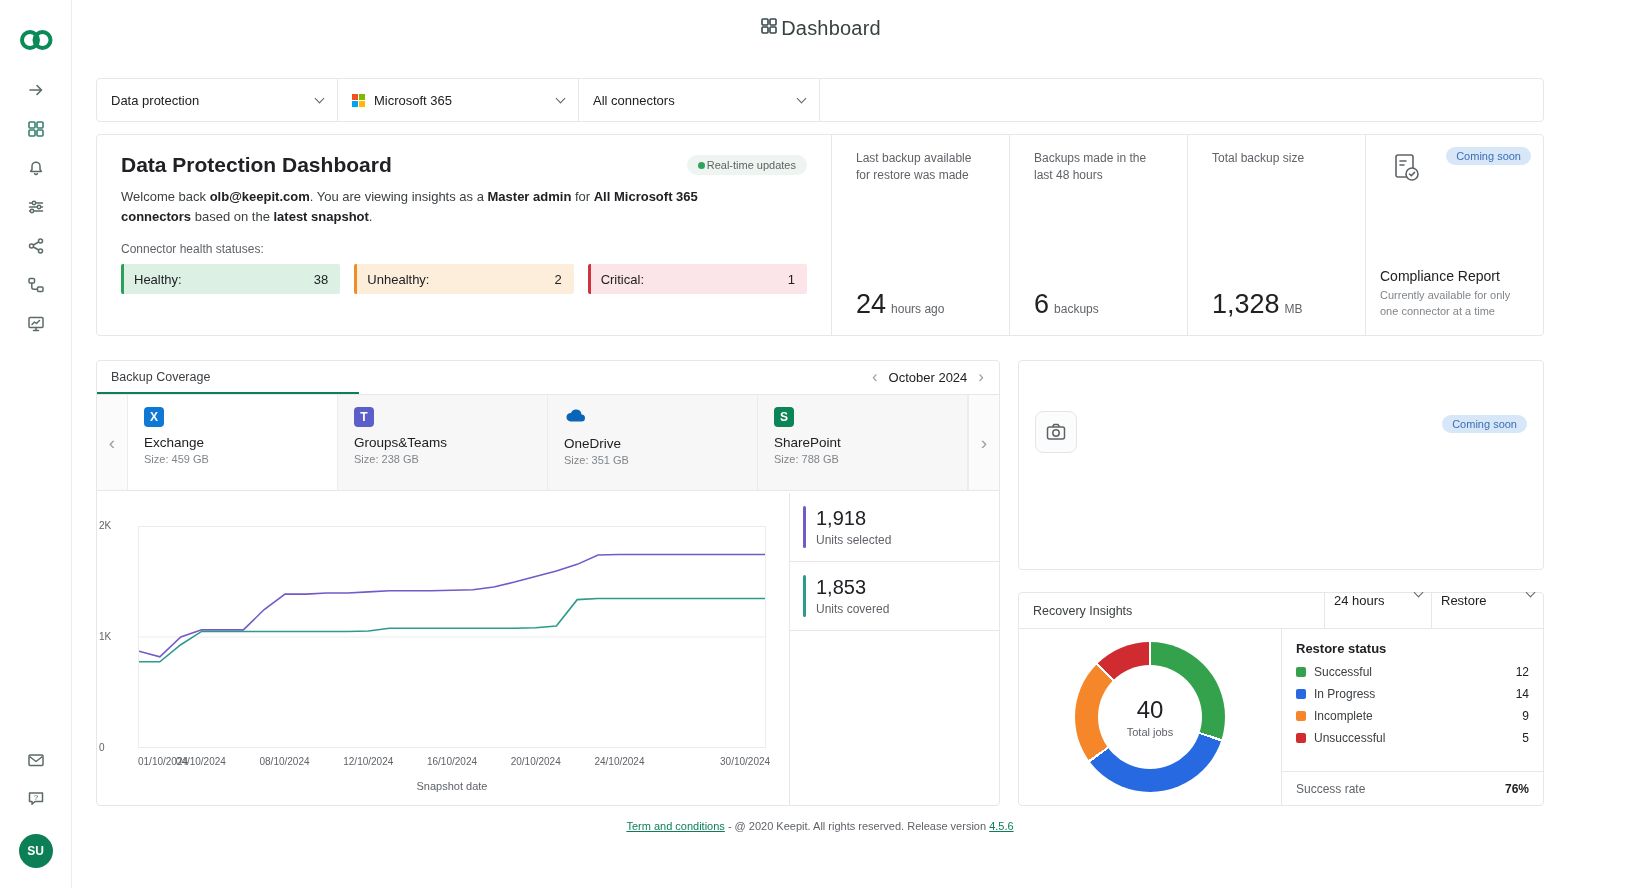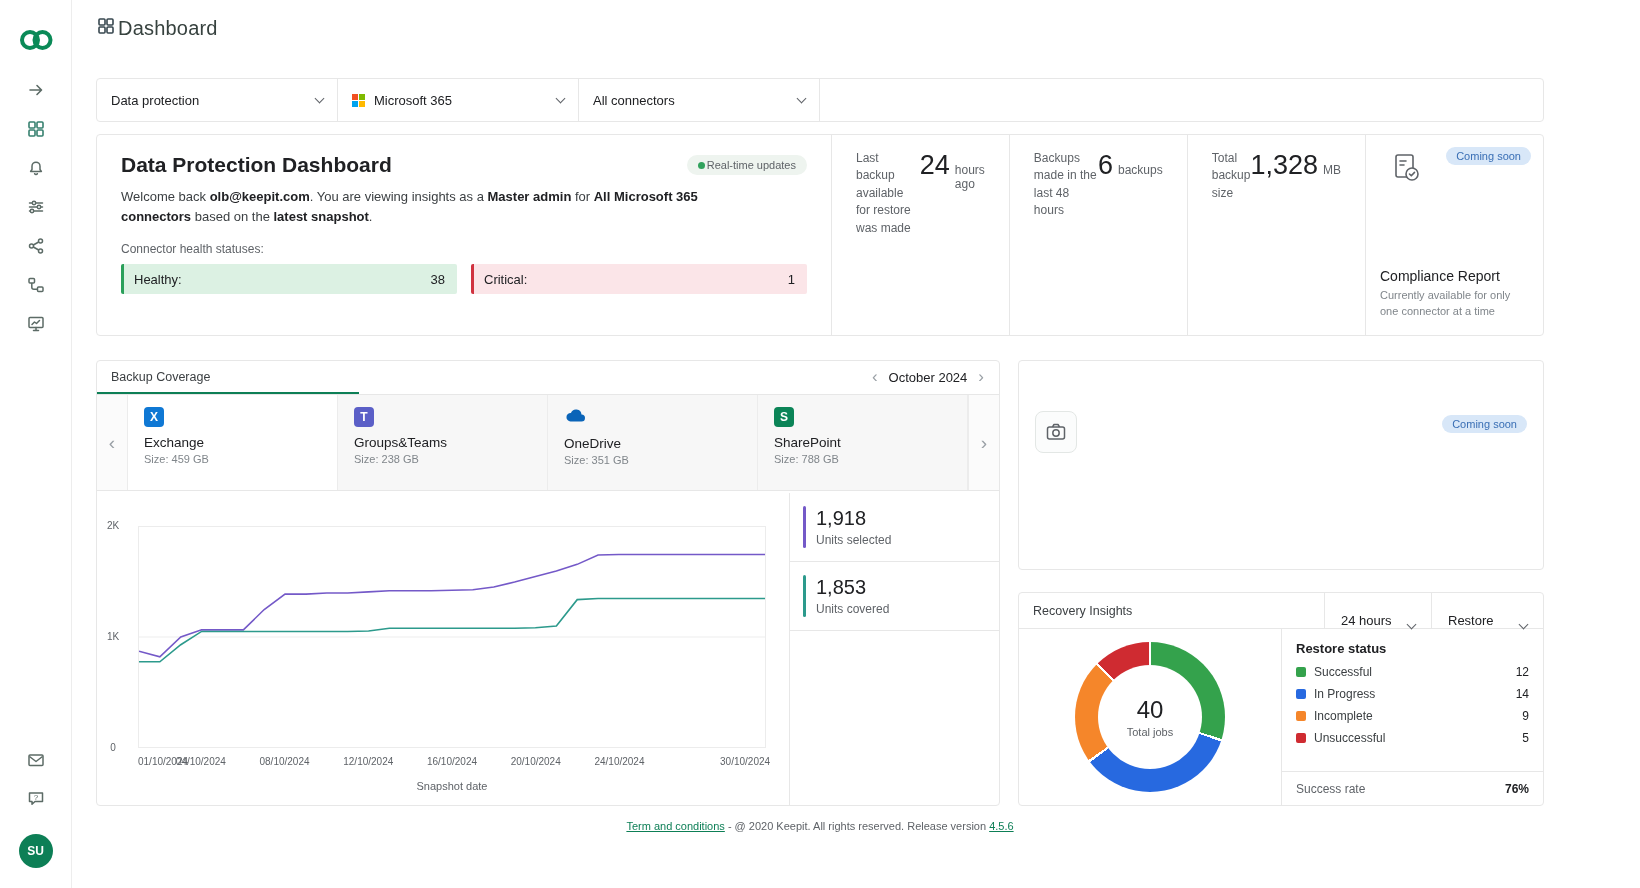--- a/index.html
+++ b/index.html
@@ -19,21 +19,21 @@
   .sb-icon{width:44px;height:39px;display:flex;align-items:center;justify-content:center;
     background:none;border:none;cursor:pointer;padding:0;}
   .sb-first{margin-top:16px;}
   .sb-bottom{margin-top:auto;display:flex;flex-direction:column;align-items:center;}
   .avatar{width:34px;height:34px;border-radius:50%;background:#0d7f56;color:#fff;
     display:flex;align-items:center;justify-content:center;font-size:12px;font-weight:700;
     margin:14px 8px 20px;cursor:pointer;border:none;}
   
   .content{margin-left:96px;width:1448px;}
   .card{background:#fff;border:1px solid var(--border);border-radius:4px;}
-  .topbar{height:56px;display:flex;align-items:center;gap:2px;}
+  .topbar{height:56px;display:flex;align-items:center;gap:2px;justify-content:center;}
   .topbar h1{font-size:20px;font-weight:500;color:#37423f;margin:0;letter-spacing:.2px;}
   
   .filterbar{margin-top:22px;height:44px;display:flex;align-items:stretch;}
   .filter{width:241px;display:flex;align-items:center;gap:9px;padding:0 14px;
     border-right:1px solid var(--border);font-size:13px;color:var(--text);cursor:pointer;}
   .chev{width:7px;height:7px;border-right:1.5px solid #5f6368;border-bottom:1.5px solid #5f6368;
     display:inline-block;transform:rotate(45deg);margin-top:-4px;}
   .filter .chev{margin-left:auto;}
   .ms-logo{display:grid;grid-template-columns:6px 6px;grid-template-rows:6px 6px;gap:1px;}
   .ms-logo i{display:block;}
@@ -47,21 +47,21 @@
   .live-pill{margin-left:auto;display:inline-flex;align-items:center;gap:2px;background:#eef4ef;
     border-radius:12px;padding:4px 11px;font-size:11px;color:var(--muted);}
   .dot{width:7px;height:7px;border-radius:50%;background:#31a25d;display:inline-block;}
   .welcome{font-size:13px;color:#3c4043;line-height:1.55;margin:10px 0 0;max-width:578px;}
   .welcome b{font-weight:700;color:var(--text);}
   .health-label{margin-top:15px;font-size:12px;color:var(--muted);}
   .health-row{display:flex;gap:14px;margin-top:8px;}
   .health-pill{flex:1;height:30px;display:flex;align-items:center;justify-content:space-between;
     padding:0 12px 0 10px;font-size:13px;color:var(--text);border-left:3px solid transparent;border-radius:2px;}
   .ov-stat{flex:1;border-left:1px solid var(--border);padding:15px 24px;display:flex;
-    justify-content:space-between;}
+    flex-direction:column;justify-content:space-between;}
   .ov-stat .lab{font-size:12px;color:var(--muted);line-height:1.45;max-width:138px;}
   .stat-val{display:flex;align-items:baseline;gap:5px;}
   .stat-val b{font-size:27px;font-weight:500;color:var(--text);}
   .stat-val span{font-size:12px;color:var(--muted);}
   .ov-compliance{width:178px;border-left:1px solid var(--border);padding:13px 14px;position:relative;
     display:flex;flex-direction:column;}
   .soon-pill{background:#d8e7f8;color:#3a6fb5;font-size:11px;padding:3px 10px;border-radius:10px;white-space:nowrap;}
   .comp-badge{position:absolute;top:12px;right:12px;}
   .comp-icon{margin:4px 0 0 10px;}
   .comp-title{margin-top:auto;font-size:14px;font-weight:500;color:var(--text);}
@@ -88,21 +88,21 @@
   .ci{width:20px;height:20px;border-radius:4px;color:#fff;font-size:12px;font-weight:700;
     display:inline-flex;align-items:center;justify-content:center;}
   .ci-x{background:#0f78d4;} .ci-t{background:#5b5fc7;} .ci-s{background:#0b8457;}
   .conn-name{margin-top:8px;font-size:13.5px;color:var(--text);}
   .conn-size{margin-top:3px;font-size:11px;color:var(--faint);}
   
   .cov-body{position:absolute;left:0;right:0;top:132px;bottom:0;}
   .plot{position:absolute;left:41px;top:33px;width:628px;height:222px;border:1px solid var(--border-lt);}
   .plot svg{display:block;width:100%;height:100%;}
   .y-ticks{position:absolute;left:0;top:33px;width:36px;height:222px;}
-  .y-tick{position:absolute;right:6px;width:28px;text-align:center;font-size:10px;color:var(--muted);}
+  .y-tick{position:absolute;right:6px;width:28px;text-align:left;font-size:10px;color:var(--muted);}
   .x-ticks{position:absolute;left:41px;top:263px;width:628px;height:14px;}
   .x-tick{position:absolute;transform:translateX(-50%);font-size:10px;color:var(--muted);white-space:nowrap;}
   .x-axis-label{position:absolute;left:41px;top:287px;width:628px;text-align:center;font-size:11px;color:var(--muted);}
   .units-col{position:absolute;right:0;top:0;bottom:0;width:210px;border-left:1px solid var(--border);}
   .unit-cell{height:69px;border-bottom:1px solid var(--border);display:flex;align-items:center;gap:10px;padding:0 13px;}
   .unit-bar{width:3px;height:42px;border-radius:2px;display:inline-block;}
   .unit-val{font-size:20px;font-weight:500;color:var(--text);}
   .unit-lab{font-size:12px;color:var(--muted);margin-top:3px;}
   
   .panel-header{height:34px;display:flex;align-items:center;border-bottom:1px solid var(--border);
@@ -111,22 +111,22 @@
     background:none;cursor:pointer;display:flex;align-items:center;justify-content:center;}
   .insights{height:210px;position:relative;}
   .insights-body{padding:16px;position:absolute;left:0;right:0;top:34px;bottom:0;}
   .ins-top{display:flex;align-items:flex-start;}
   .ins-icon{width:42px;height:42px;border:1px solid #e3e7e5;border-radius:8px;background:#fbfcfc;
     display:flex;align-items:center;justify-content:center;}
   .ins-top .soon-pill{margin-left:auto;margin-top:4px;}
   .ins-text{margin:0;position:absolute;left:16px;right:22px;bottom:14px;font-size:12.5px;color:#3c4043;line-height:1.5;}
   .recovery{height:214px;}
   .rec-header{height:36px;}
-  .rec-dd{height:100%;border-left:1px solid var(--border);display:flex;align-items:flex-end;gap:8px;
-    padding:0 16px;font-size:13px;color:var(--text);cursor:pointer;}
+  .rec-dd{height:100%;border-left:1px solid var(--border);display:flex;align-items:flex-start;gap:8px;
+    padding:0 9px;font-size:13px;color:var(--text);cursor:pointer;}
   .rec-dd:first-of-type{margin-left:auto;width:107px;}
   .rec-dd:last-of-type{width:112px;}
   .rec-dd .chev{margin-left:auto;}
   .rec-body{display:flex;height:176px;}
   .donut-zone{width:262px;display:flex;align-items:center;justify-content:center;}
   .donut-wrap{position:relative;width:150px;height:150px;}
   .donut{position:absolute;inset:0;border-radius:50%;}
   .donut::after{content:"";position:absolute;inset:23px;background:#fff;border-radius:50%;}
   .donut-center{position:absolute;inset:0;display:flex;flex-direction:column;align-items:center;
     justify-content:center;z-index:2;}
@@ -262,20 +262,24 @@
           <i class="dot"></i>
           <span>Real-time updates</span>
         </span>
       </div>
       <p class="welcome"><span>Welcome back </span><b>olb@keepit.com</b><span>. You are viewing insights as a </span><b>Master admin</b><span> for </span><b>All Microsoft 365 connectors</b><span> based on the </span><b>latest snapshot</b><span>.</span></p>
       <div class="health-label">Connector health statuses:</div>
       <div class="health-row">
         <div class="health-pill" style="background: rgb(220, 241, 227); border-left-color: rgb(42, 160, 90);">
           <span>Healthy:</span>
             <span>38</span>
+        </div>
+        <div class="health-pill" style="background: rgb(253, 238, 219); border-left-color: rgb(239, 141, 39);">
+          <span>Unhealthy:</span>
+            <span>2</span>
         </div>
         <div class="health-pill" style="background: rgb(251, 229, 232); border-left-color: rgb(208, 51, 64);">
           <span>Critical:</span>
             <span>1</span>
         </div>
       </div>
     </div>
     <div class="ov-stat">
       <div class="lab">Last backup available for restore was made</div>
       <div class="stat-val">

